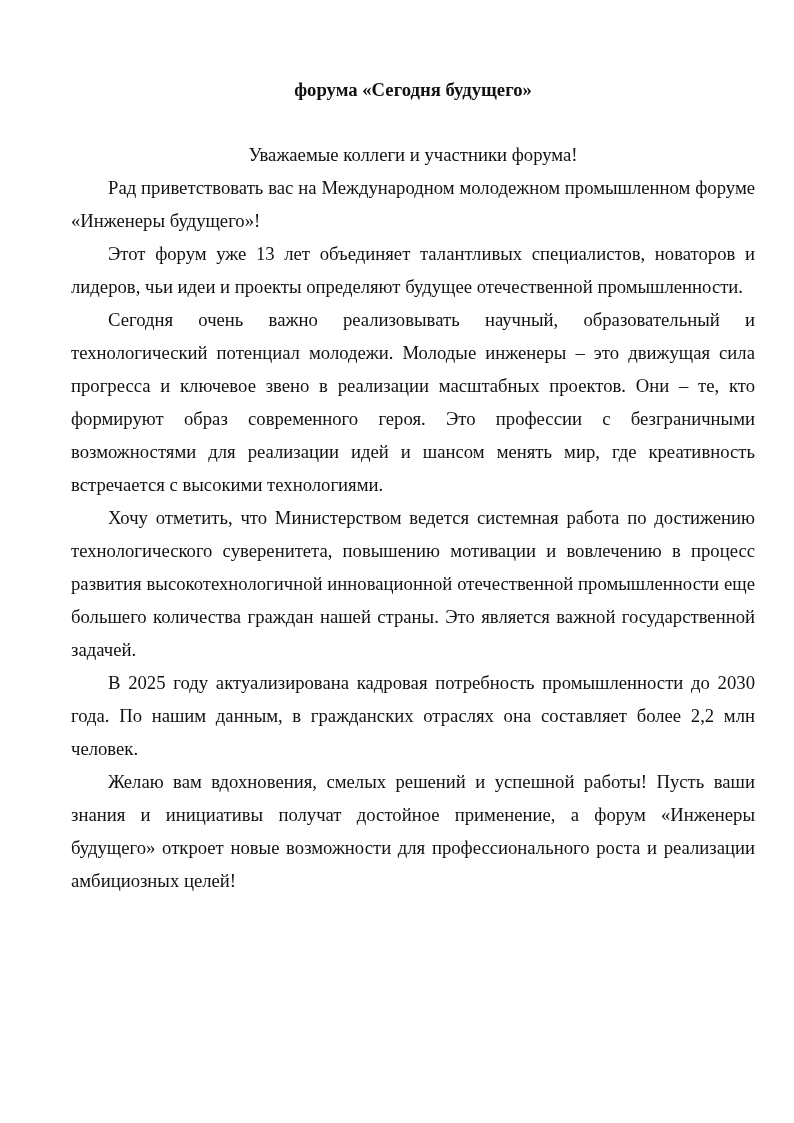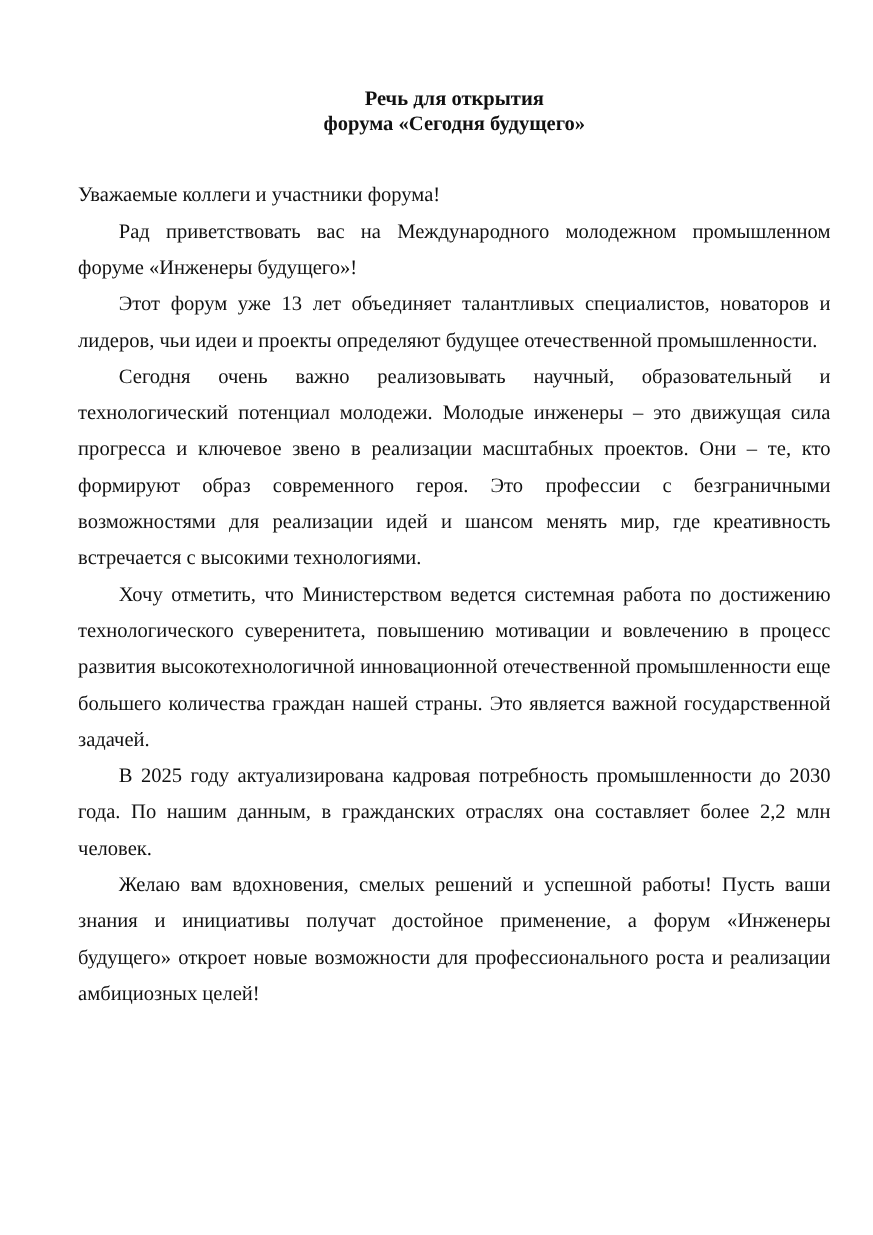--- a/index.html
+++ b/index.html
@@ -25,42 +25,41 @@
     text-align: center;
     font-weight: bold;
     font-size: 18.7px;
     line-height: 23px;
   }
   .body-text {
     font-size: 18.7px;
     line-height: 33px;
   }
   .greeting {
-    text-align: left;
+    text-align: center;
     margin-top: 37px;
   }
   p.para {
     margin: 0;
     text-align: justify;
     text-indent: 37px;
   }
 </style>
 </head>
 <body>
 
 <div class="page">
 
   <header class="title-block">
-    <div class="title-line">Речь для открытия</div>
     <div class="title-line">форума «Сегодня будущего»</div>
   </header>
 
   <main class="body-text">
     <div class="greeting">Уважаемые коллеги и участники форума!</div>
-    <p class="para">Рад приветствовать вас на Международного молодежном промышленном форуме «Инженеры будущего»!</p>
+    <p class="para">Рад приветствовать вас на Международном молодежном промышленном форуме «Инженеры будущего»!</p>
     <p class="para">Этот форум уже 13 лет объединяет талантливых специалистов, новаторов и лидеров, чьи идеи и проекты определяют будущее отечественной промышленности.</p>
     <p class="para">Сегодня очень важно реализовывать научный, образовательный и технологический потенциал молодежи. Молодые инженеры – это движущая сила прогресса и ключевое звено в реализации масштабных проектов. Они – те, кто формируют образ современного героя. Это профессии с безграничными возможностями для реализации идей и шансом менять мир, где креативность встречается с высокими технологиями.</p>
     <p class="para">Хочу отметить, что Министерством ведется системная работа по достижению технологического суверенитета, повышению мотивации и вовлечению в процесс развития высокотехнологичной инновационной отечественной промышленности еще большего количества граждан нашей страны. Это является важной государственной задачей.</p>
     <p class="para">В 2025 году актуализирована кадровая потребность промышленности до 2030 года. По нашим данным, в гражданских отраслях она составляет более 2,2 млн человек.</p>
     <p class="para">Желаю вам вдохновения, смелых решений и успешной работы! Пусть ваши знания и инициативы получат достойное применение, а форум «Инженеры будущего» откроет новые возможности для профессионального роста и реализации амбициозных целей!</p>
   </main>
 
 </div>
 
 </body></html>

